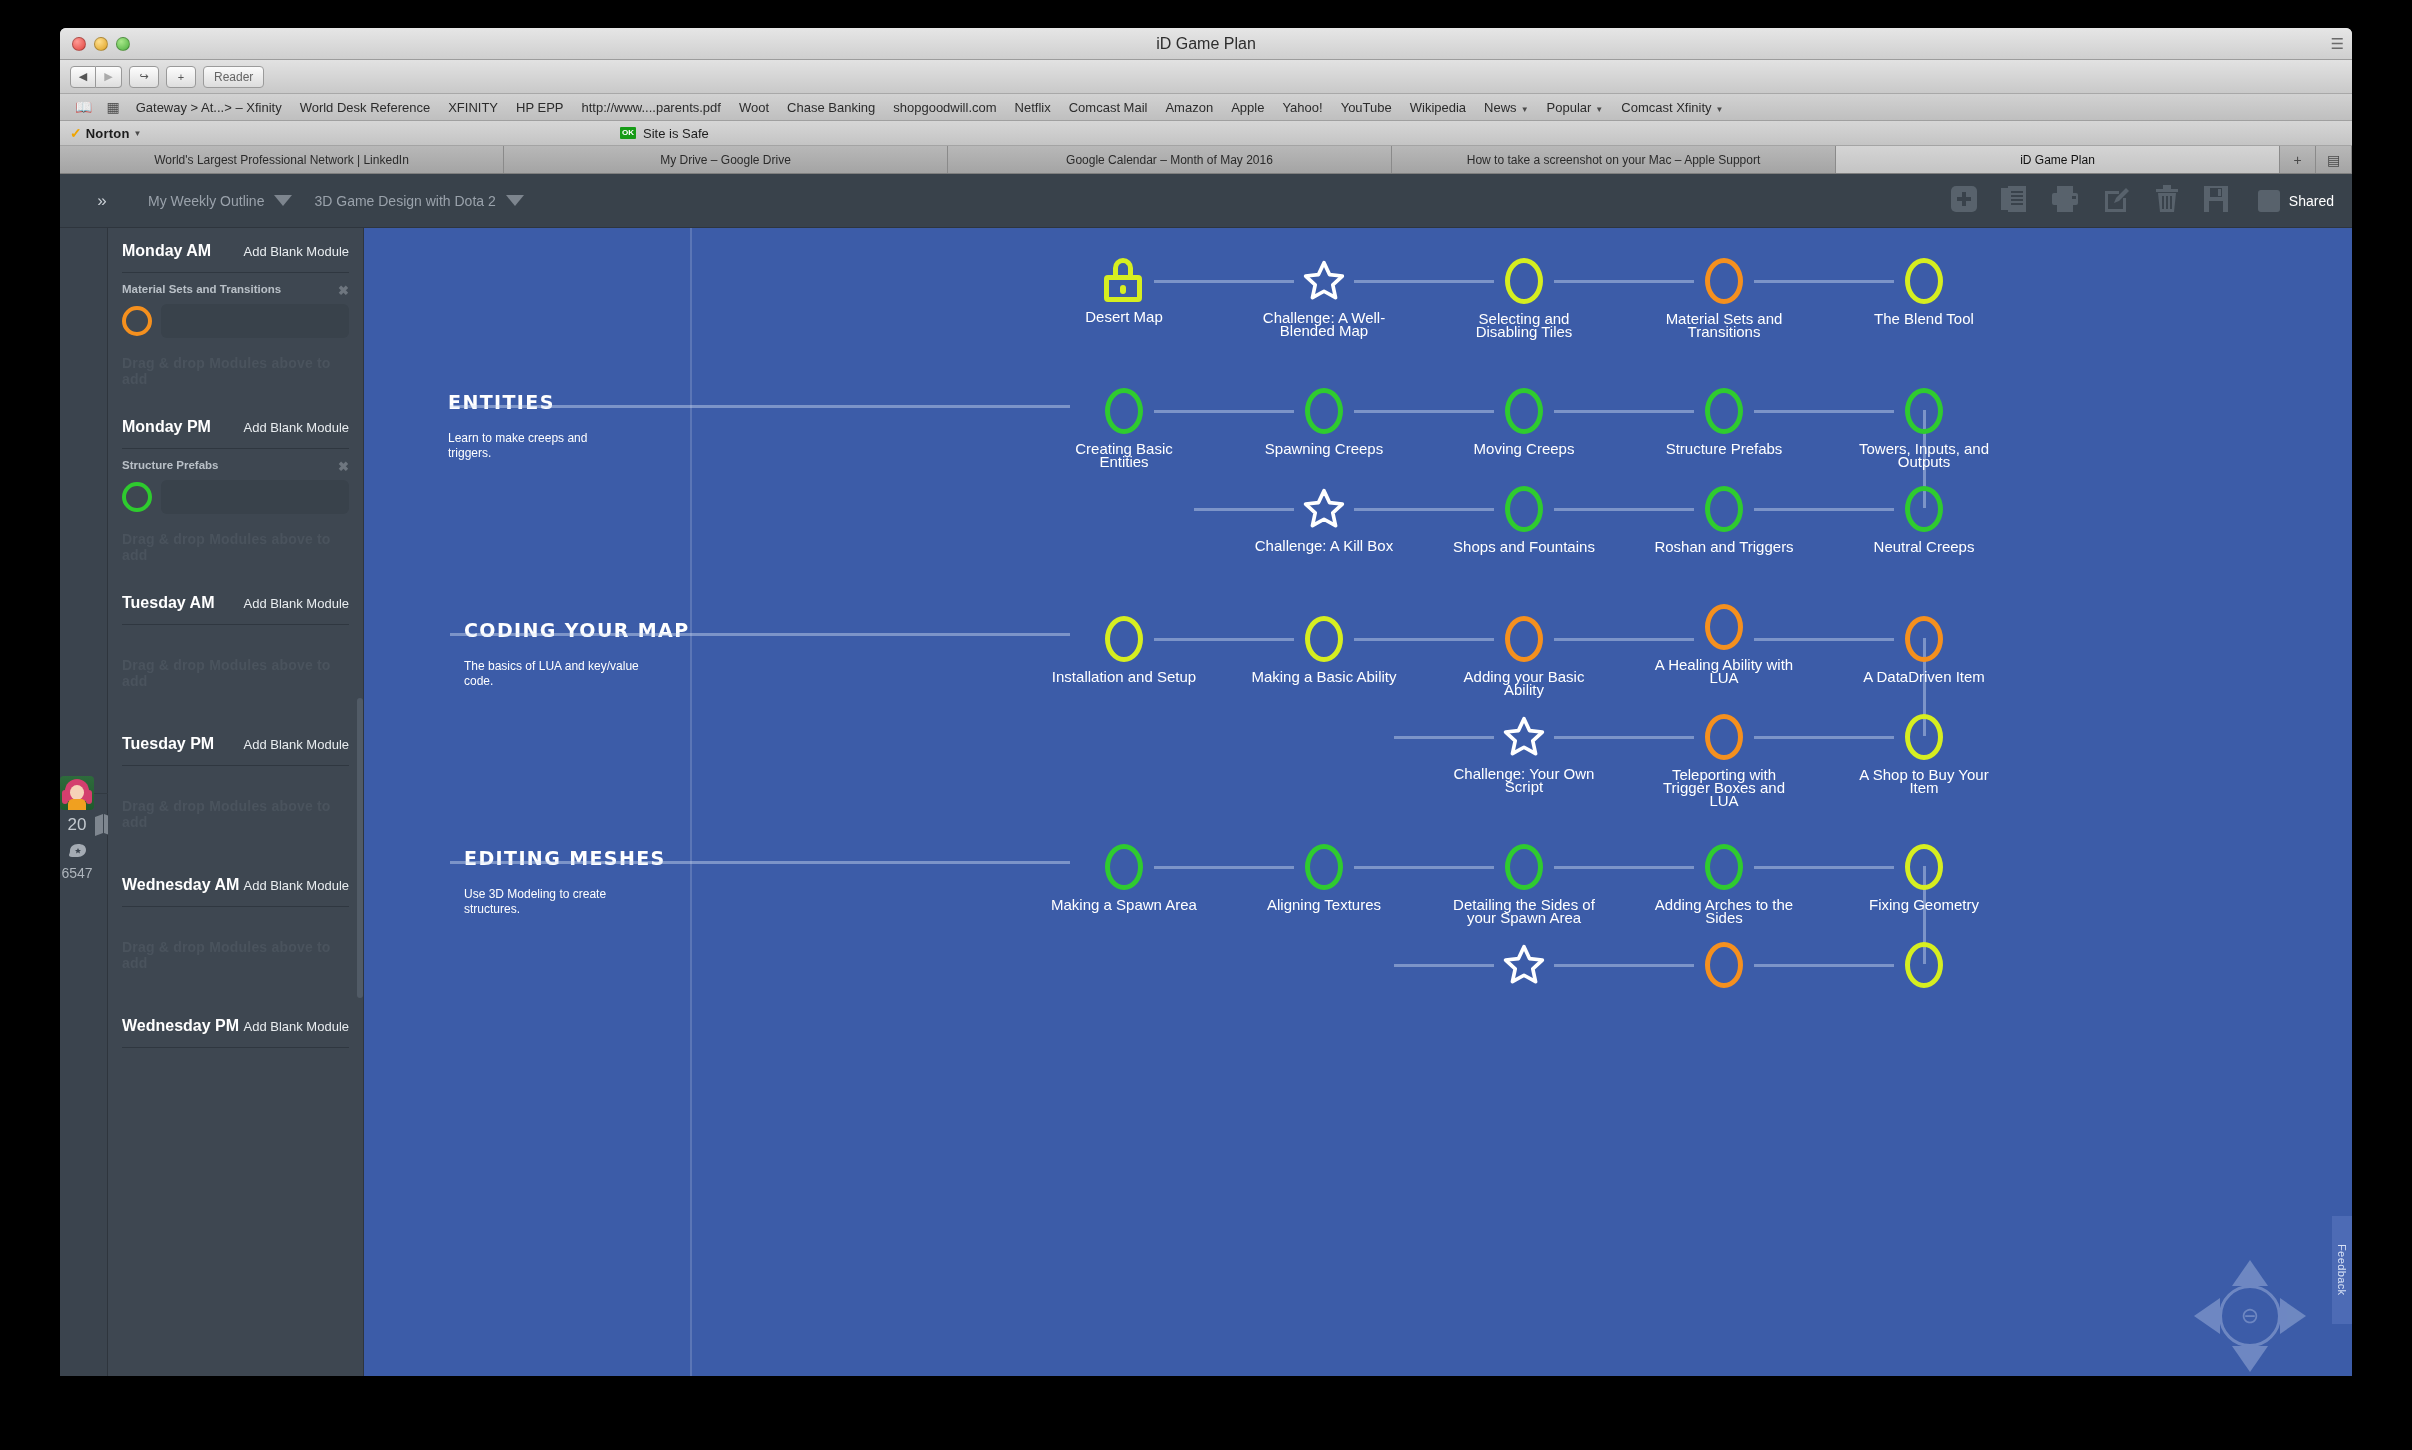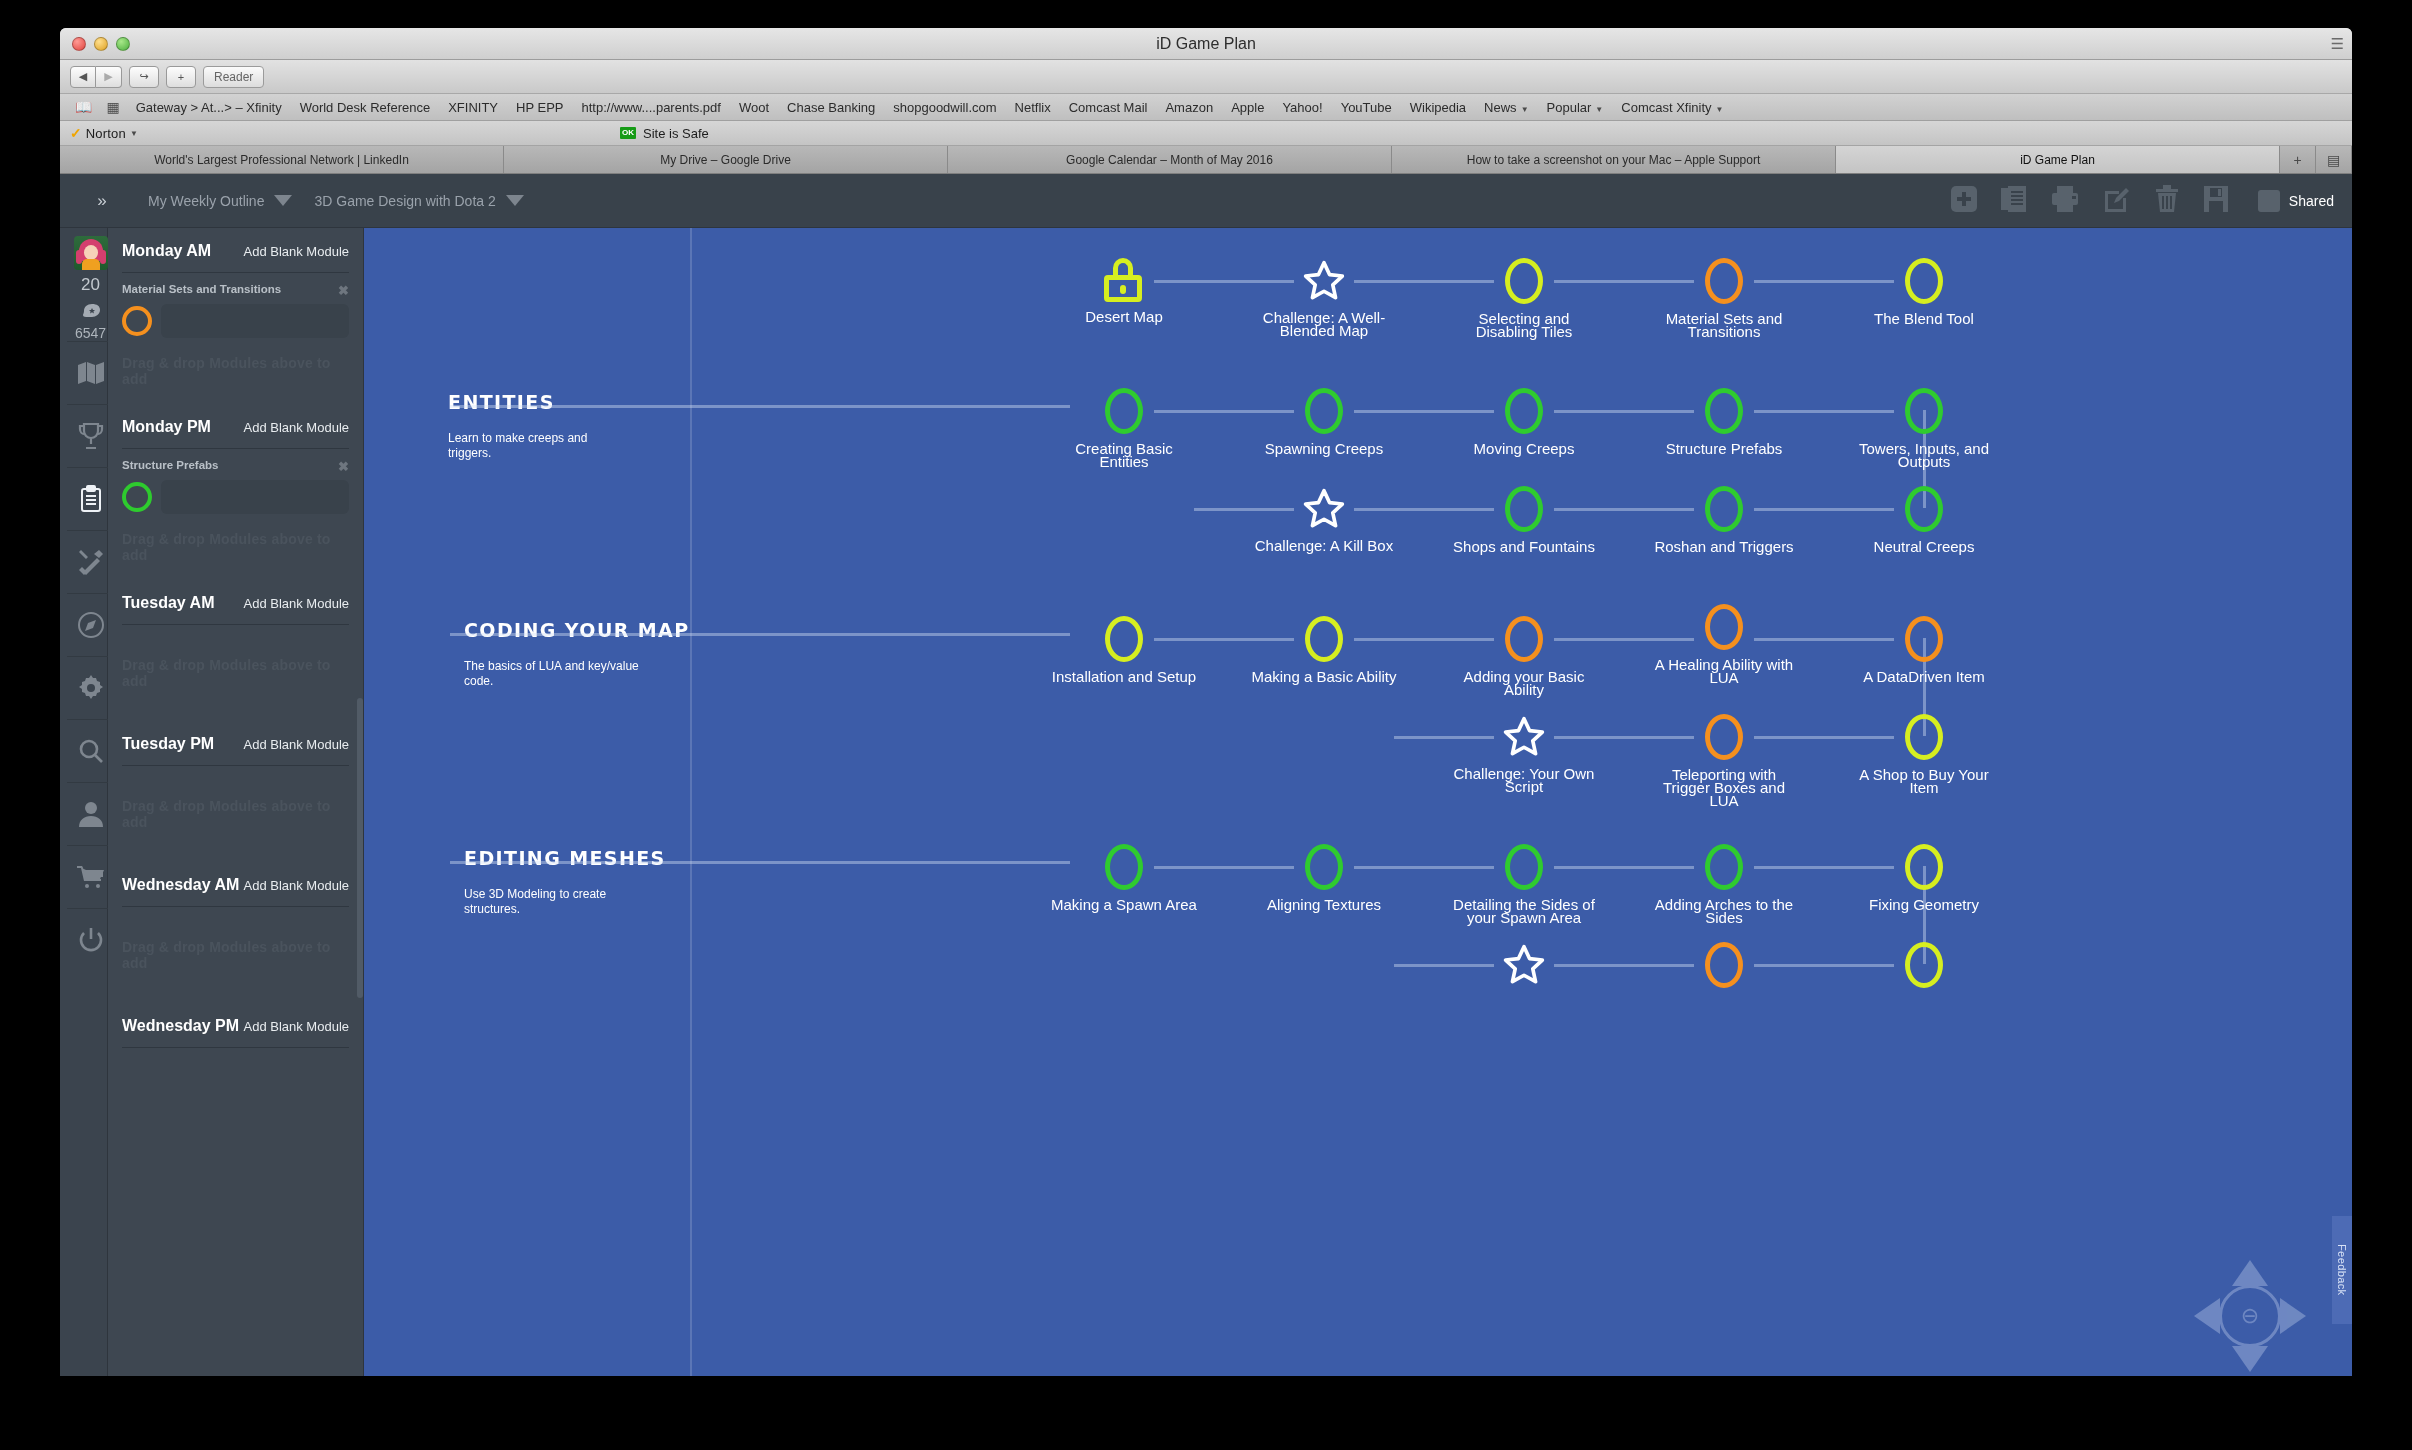--- a/index.html
+++ b/index.html
@@ -83,21 +83,21 @@
   .bmicon { padding: 0 7px; color: #4a4a4a; font-size: 14px; }
   .caret { font-size: 8px; color: #4a4a4a; margin-left: 4px; }
 
   
   .nortonbar {
     position: relative; height: 25px; background: linear-gradient(#d6d6d6,#c4c4c4);
     border-bottom: 1px solid #a4a4a4; display: flex; align-items: center; padding: 0 10px;
     font-size: 13px; color: #1c1c1c;
   }
   .ncheck { color: #f0a500; font-size: 14px; margin-right: 4px; font-weight: bold; }
-  .nlogo { font-weight: normal; letter-spacing: .2px; }
+  .nlogo { font-weight: bold; letter-spacing: .2px; }
   .safebox { position: absolute; left: 560px; display: flex; align-items: center; gap: 7px; }
   .okbadge {
     background: #169b16; color: #fff; font-size: 8px; font-weight: bold;
     padding: 1px 2px; border-radius: 1px; line-height: 10px;
   }
 
   
   .tabbar {
     display: flex; height: 28px; background: #9e9e9e;
     border-bottom: 1px solid #7f7f7f; align-items: stretch;
@@ -111,22 +111,22 @@
   .tab.active { background: linear-gradient(#d4d4d4,#c4c4c4); color: #111; }
   .tabctl { width: 36px; display: flex; align-items: center; justify-content: center;
     font-size: 14px; color: #4a4a4a; background: linear-gradient(#b8b8b8,#a4a4a4);
     border-right: 1px solid #8a8a8a; }
 
   
   .app { position: relative; display: flex; height: 1192px; background: #3e4751; }
 
   
   .rail {
-    width: 48px; background: #3b444e; display: flex; flex-direction: column;
-    align-items: center; flex: 0 0 48px; border-right: 1px solid #2e353d; padding-left: 14px;
+    width: 48px; background: #3b444e; display: flex; 
+    align-items: center; flex: 0 0 48px; border-right: 1px solid #2e353d;
   }
   .railtop { padding-top: 8px; display: flex; flex-direction: column; align-items: center; }
   .avatar {
     width: 34px; height: 34px; border-radius: 4px;
     background: linear-gradient(#2e6b3c,#1f5a2c); position: relative; overflow: hidden;
   }
   .av-hair { position: absolute; left: 5px; top: 3px; width: 24px; height: 24px; background: #d43f6e; border-radius: 50% 50% 40% 40%; }
   .av-face { position: absolute; left: 10px; top: 9px; width: 14px; height: 15px; background: #f6d2b8; border-radius: 50%; }
   .av-body { position: absolute; left: 8px; bottom: 0; width: 18px; height: 11px; background: #f0a020; border-radius: 5px 5px 0 0; }
   .av-braidL { position: absolute; left: 2px; top: 14px; width: 6px; height: 14px; background: #d43f6e; border-radius: 3px; }

